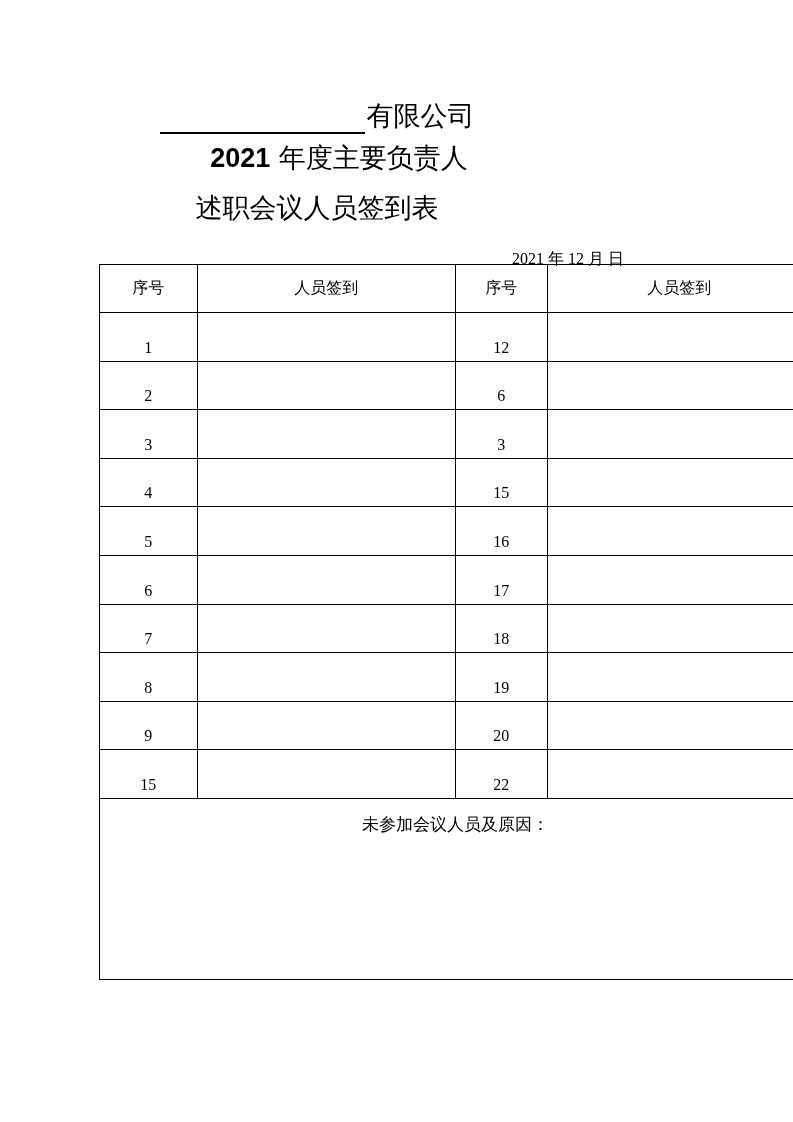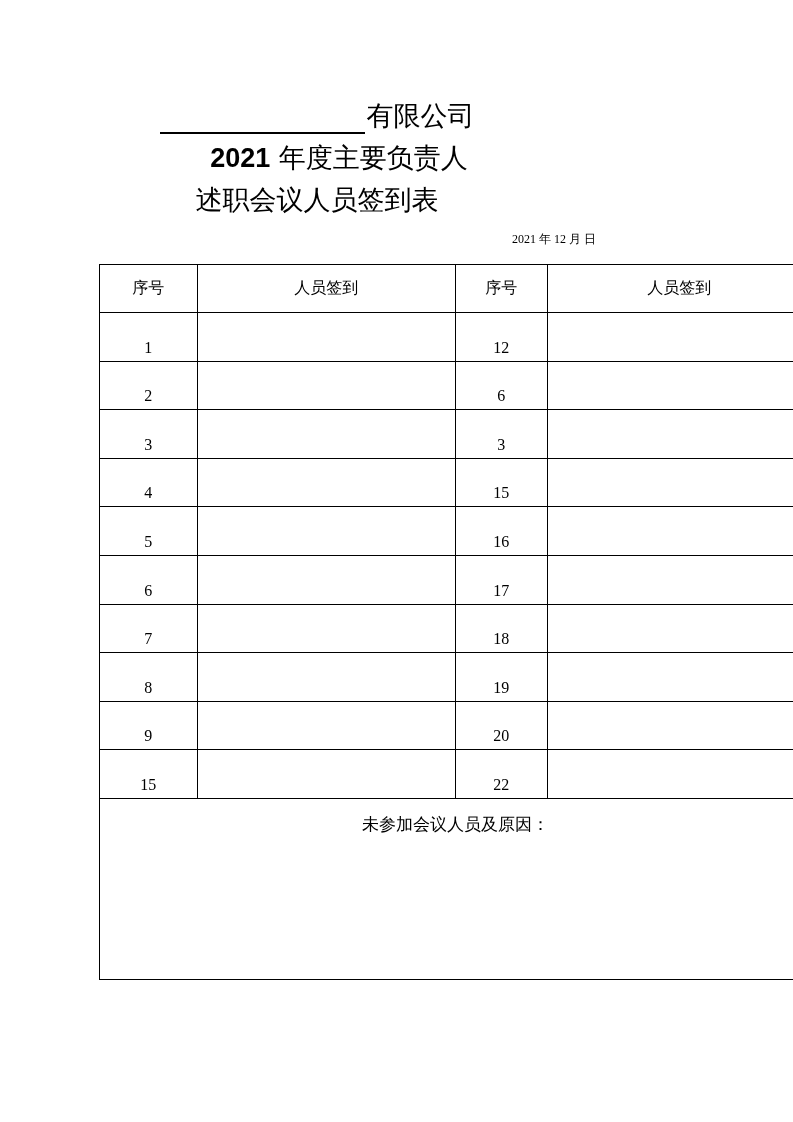--- a/index.html
+++ b/index.html
@@ -5,22 +5,22 @@
   html, body { margin:0; padding:0; background:#fff; }
   body { width:793px; height:1122px; position:relative; overflow:hidden;
          font-family:"DejaVu Serif", serif; color:#000; }
   .title-line { position:absolute; left:0; width:634px; text-align:center;
                 font-family:"DejaVu Sans", sans-serif; }
   #t1 { top:98px; font-size:27px; }
   #t1 .blank { display:inline-block; width:205px; border-bottom:2px solid #000;
                height:26px; vertical-align:bottom; margin-right:2px; }
   #t2 { top:140px; font-size:27px; }
   #t2 .yr { font-weight:bold; font-family:"Liberation Sans", sans-serif;margin-left:44px; }
-  #t3 { top:182px; font-size:27px; }
-  .date { position:absolute; top:231px; left:512px; font-size:12px;
+  #t3 { top:190px; font-size:27px; }
+  .date { position:absolute; top:249px; left:512px; font-size:16px;
           font-family:"Liberation Serif", serif; }
   table { position:absolute; left:99px; top:264px; border-collapse:collapse;
           width:713px; }
   td { border:1px solid #000; padding:0; text-align:center;
        font-family:"Liberation Serif", serif; font-size:16px; }
   tr.head td { height:47px; font-size:16px; font-family:"DejaVu Sans", sans-serif; }
   tr.row td { height:43.6px; vertical-align:bottom; padding-bottom:4px; }
   .c1 { width:81px; } .c2 { width:216px; } .c3 { width:76px; } .c4 { width:221px; }
   td.notes { height:152px; text-align:center; vertical-align:top;
              padding:14px 8px; font-size:17px; font-family:Liberation Sans, sans-serif; }

